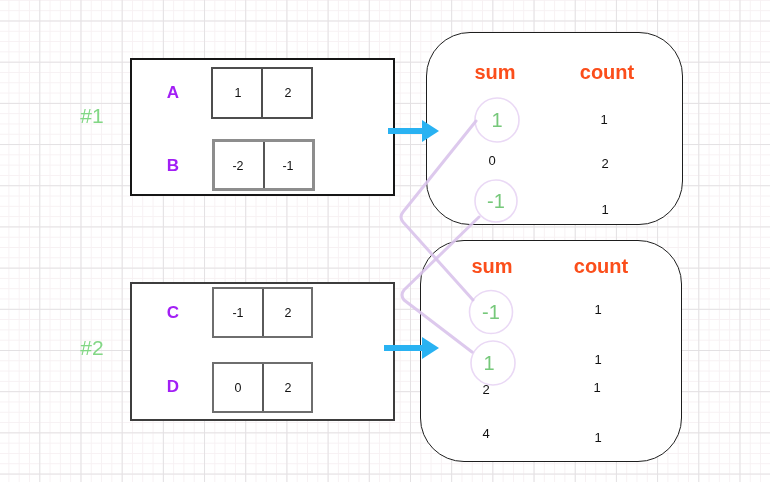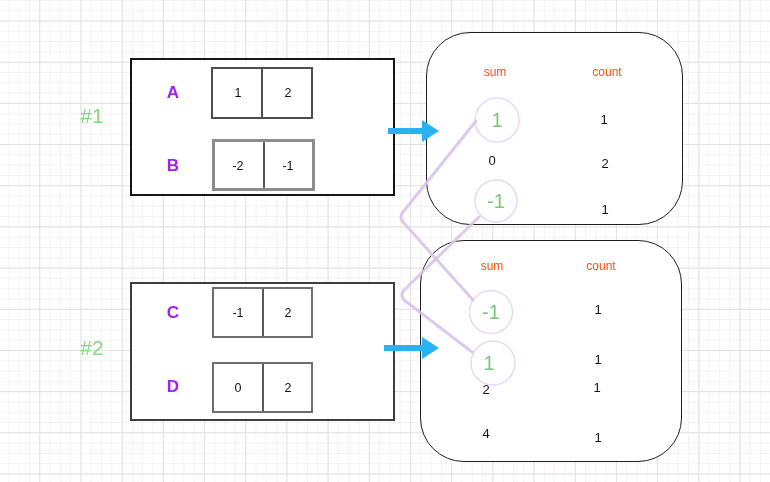--- a/index.html
+++ b/index.html
@@ -24,21 +24,21 @@
   .cp-b{border:3px solid #8d8d8d;}
   .cp-b .cell:first-child{border-right:2px solid #565656;}
   .cp-c{border:2.5px solid #6e6e6e;}
   .cp-c .cell:first-child{border-right:2px solid #5a5a5a;}
   .resultbox{position:absolute;background:#fff;border:1.7px solid #1e1e1e;border-radius:44px;box-sizing:border-box;}
   .overlay{position:absolute;left:0;top:0;pointer-events:none;}
   .txt{position:absolute;transform:translate(-50%,-50%);white-space:nowrap;line-height:1;}
   .t-glabel{font-size:21px;font-weight:500;color:#82d785;}
   .t-letter{font-size:17px;font-weight:600;color:#a21ff5;}
   .t-cellnum{font-size:12.5px;font-weight:500;color:#111;}
-  .t-header{font-size:12px;font-weight:400;color:#fb4e1b;}
+  .t-header{font-size:20px;font-weight:700;color:#fb4e1b;}
   .t-greenval{font-size:20px;font-weight:400;color:#76c87a;}
   .t-num{font-size:13px;font-weight:500;color:#111;}
 </style>
 </head>
 <body>
 
 <div class="canvas">
 
   <div class="srcbox" style="left:130px;top:58px;width:265px;height:138px"></div>
   <div class="srcbox g2" style="left:130px;top:282px;width:265px;height:139px"></div>

